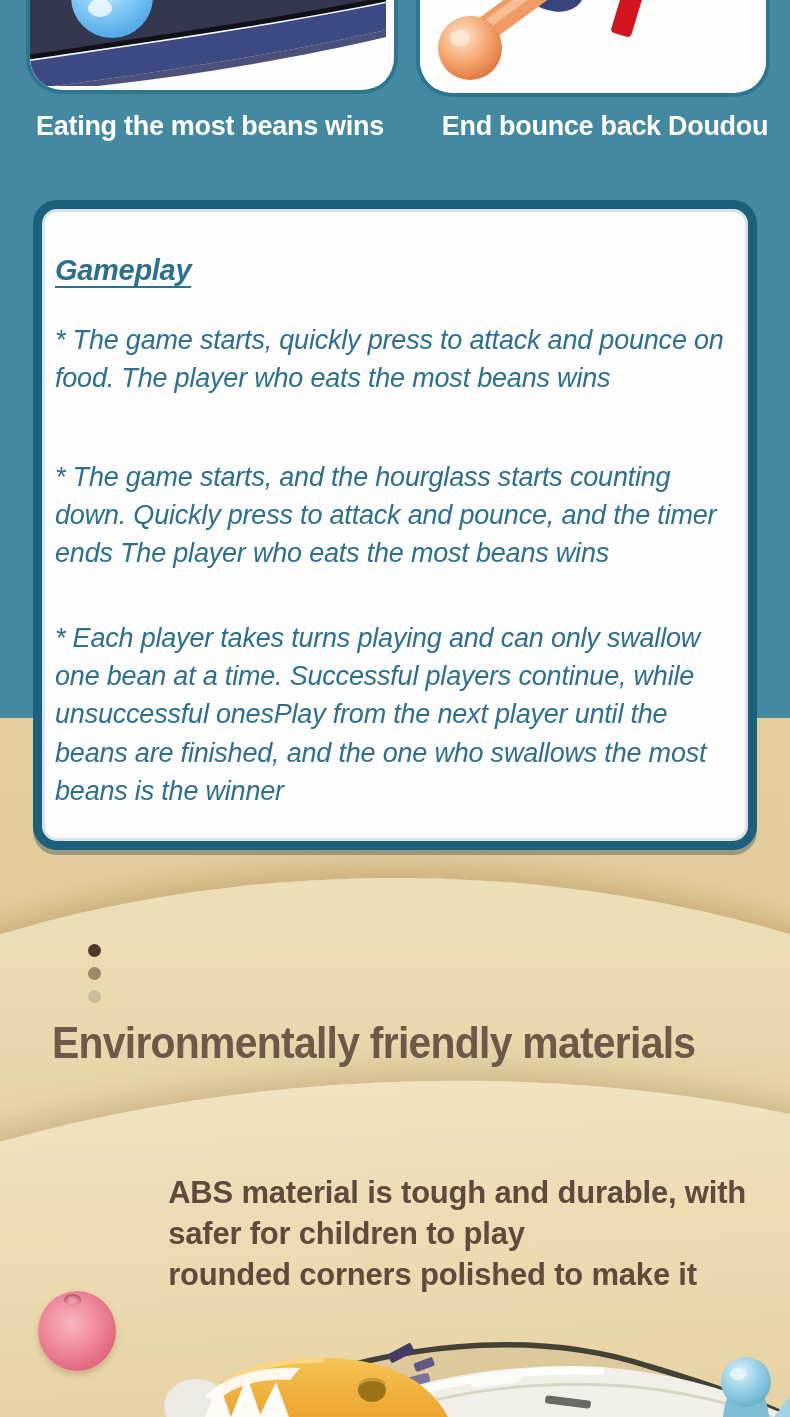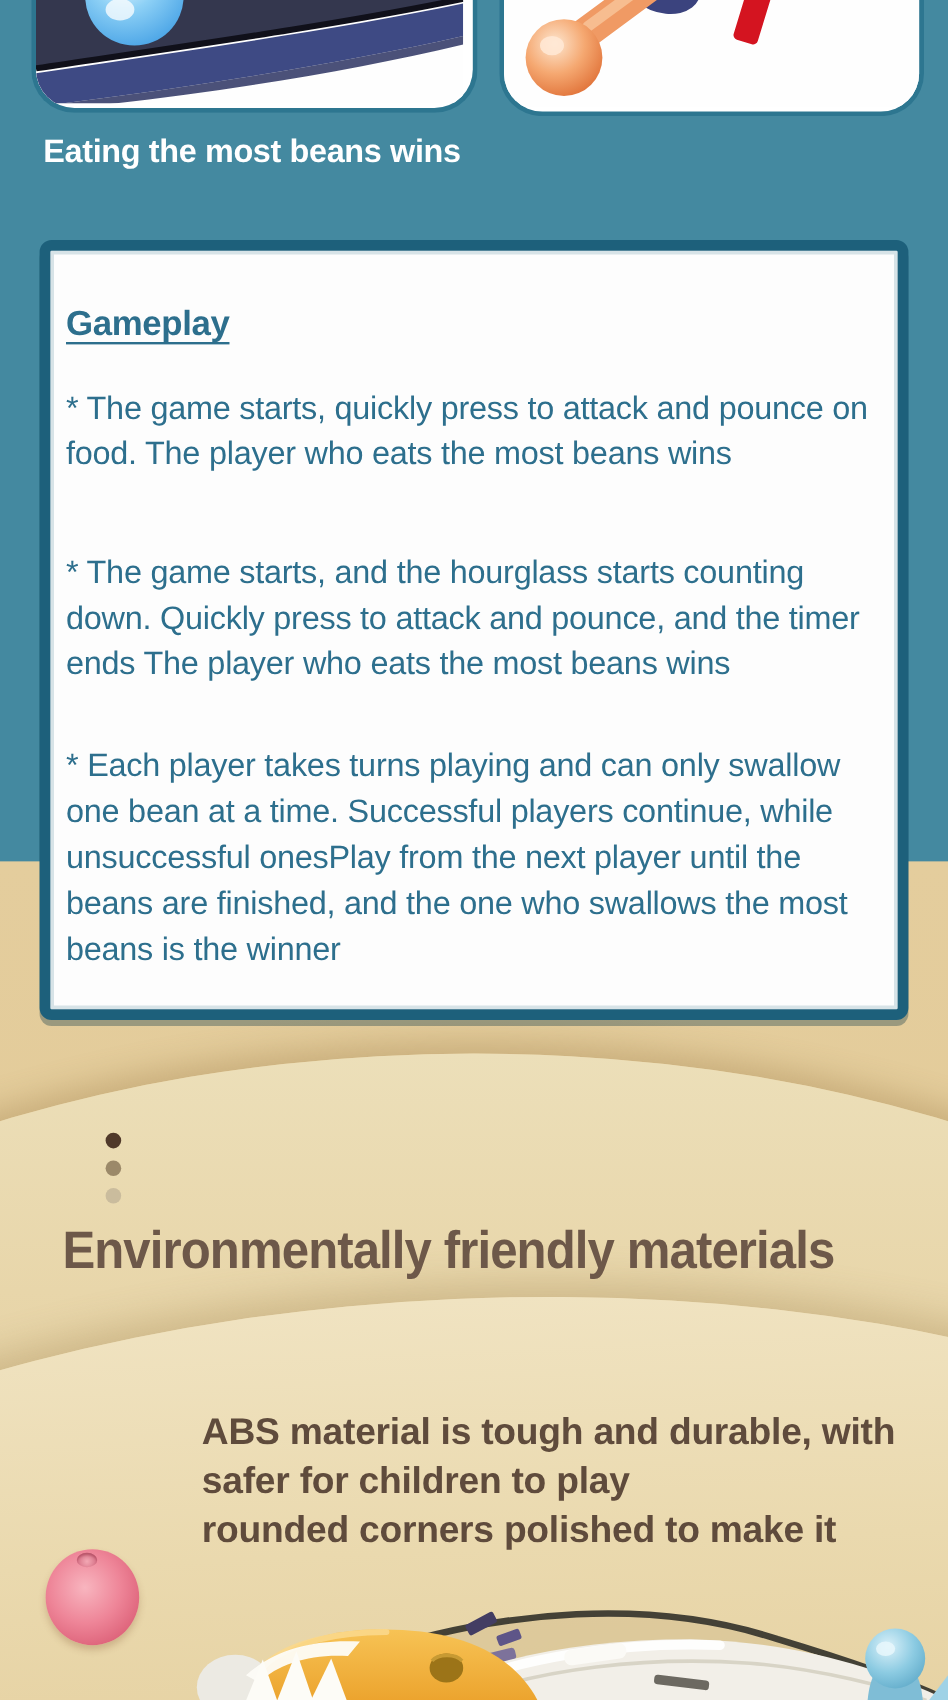--- a/index.html
+++ b/index.html
@@ -28,23 +28,23 @@
   .feature-card.right{left:416px;width:346px;height:99px;}
   .feature-card svg{display:block;}
 
   .caption-row{position:absolute;left:0;top:111px;width:790px;display:flex;z-index:2;}
   .caption{color:#fff;font-size:27px;font-weight:600;letter-spacing:-.3px;text-align:center;}
   .caption.left{width:420px;}
   .caption.right{width:370px;}
 
   
   .gameplay-card{position:absolute;left:33px;top:200px;width:724px;height:650px;
-    box-sizing:border-box;background:#fdfdfd;border:9px solid #1d607b;border-radius:10px;
+    box-sizing:border-box;background:#fdfdfd;border:9px solid #1d607b;border-radius:24px;
     box-shadow:inset 0 0 0 3px rgba(120,160,175,.28),0 5px 0 rgba(16,56,72,.35);
-    padding:0 13px;z-index:2;color:#2d6f8d;}
+    padding:0 13px;z-index:2;color:#2d6f8d;font-style:italic;}
   .gameplay-card h2{margin:45px 0 0;font-size:29px;font-weight:600;letter-spacing:-.3px;
     text-decoration:underline;text-underline-offset:6px;display:inline-block;}
   .gameplay-card p{margin:34px 0 0;font-size:27px;line-height:1.42;letter-spacing:-.2px;}
   .gameplay-card p.r2{margin-top:60px;}
   .gameplay-card p.r3{margin-top:46px;}
 
   
   .dots{position:absolute;left:88px;top:944px;display:flex;flex-direction:column;gap:10px;z-index:2;}
   .dots span{width:13px;height:13px;border-radius:50%;}
   .dot-1{background:#50392a;}
@@ -110,20 +110,21 @@
       <line x1="138" y1="-18" x2="54" y2="44" stroke="#f09a64" stroke-width="26" stroke-linecap="round"></line>
       <line x1="130" y1="-16" x2="70" y2="28" stroke="#f9c69c" stroke-width="9" stroke-linecap="round" opacity=".8"></line>
       <circle cx="50" cy="54" r="32" fill="url(#gOrange)"></circle>
       <ellipse cx="40" cy="44" rx="10" ry="8" fill="#ffe9d6" opacity=".85"></ellipse>
       <rect x="198" y="-14" width="21" height="56" rx="4" fill="#d41420" transform="rotate(17 208 14)"></rect>
     </svg>
   </div>
 
   <div class="caption-row">
     <div class="caption left">Eating the most beans wins</div>
+    <div class="caption right">End bounce back Doudou</div>
   </div>
 
   <div class="gameplay-card">
     <h2>Gameplay</h2>
     <p class="r1">* The game starts, quickly press to attack and pounce on food. The player who eats the most beans wins</p>
     <p class="r2">* The game starts, and the hourglass starts counting down. Quickly press to attack and pounce, and the timer ends The player who eats the most beans wins</p>
     <p class="r3">* Each player takes turns playing and can only swallow one bean at a time. Successful players continue, while unsuccessful onesPlay from the next player until the beans are finished, and the one who swallows the most beans is the winner</p>
   </div>
 
   <div class="dots">

